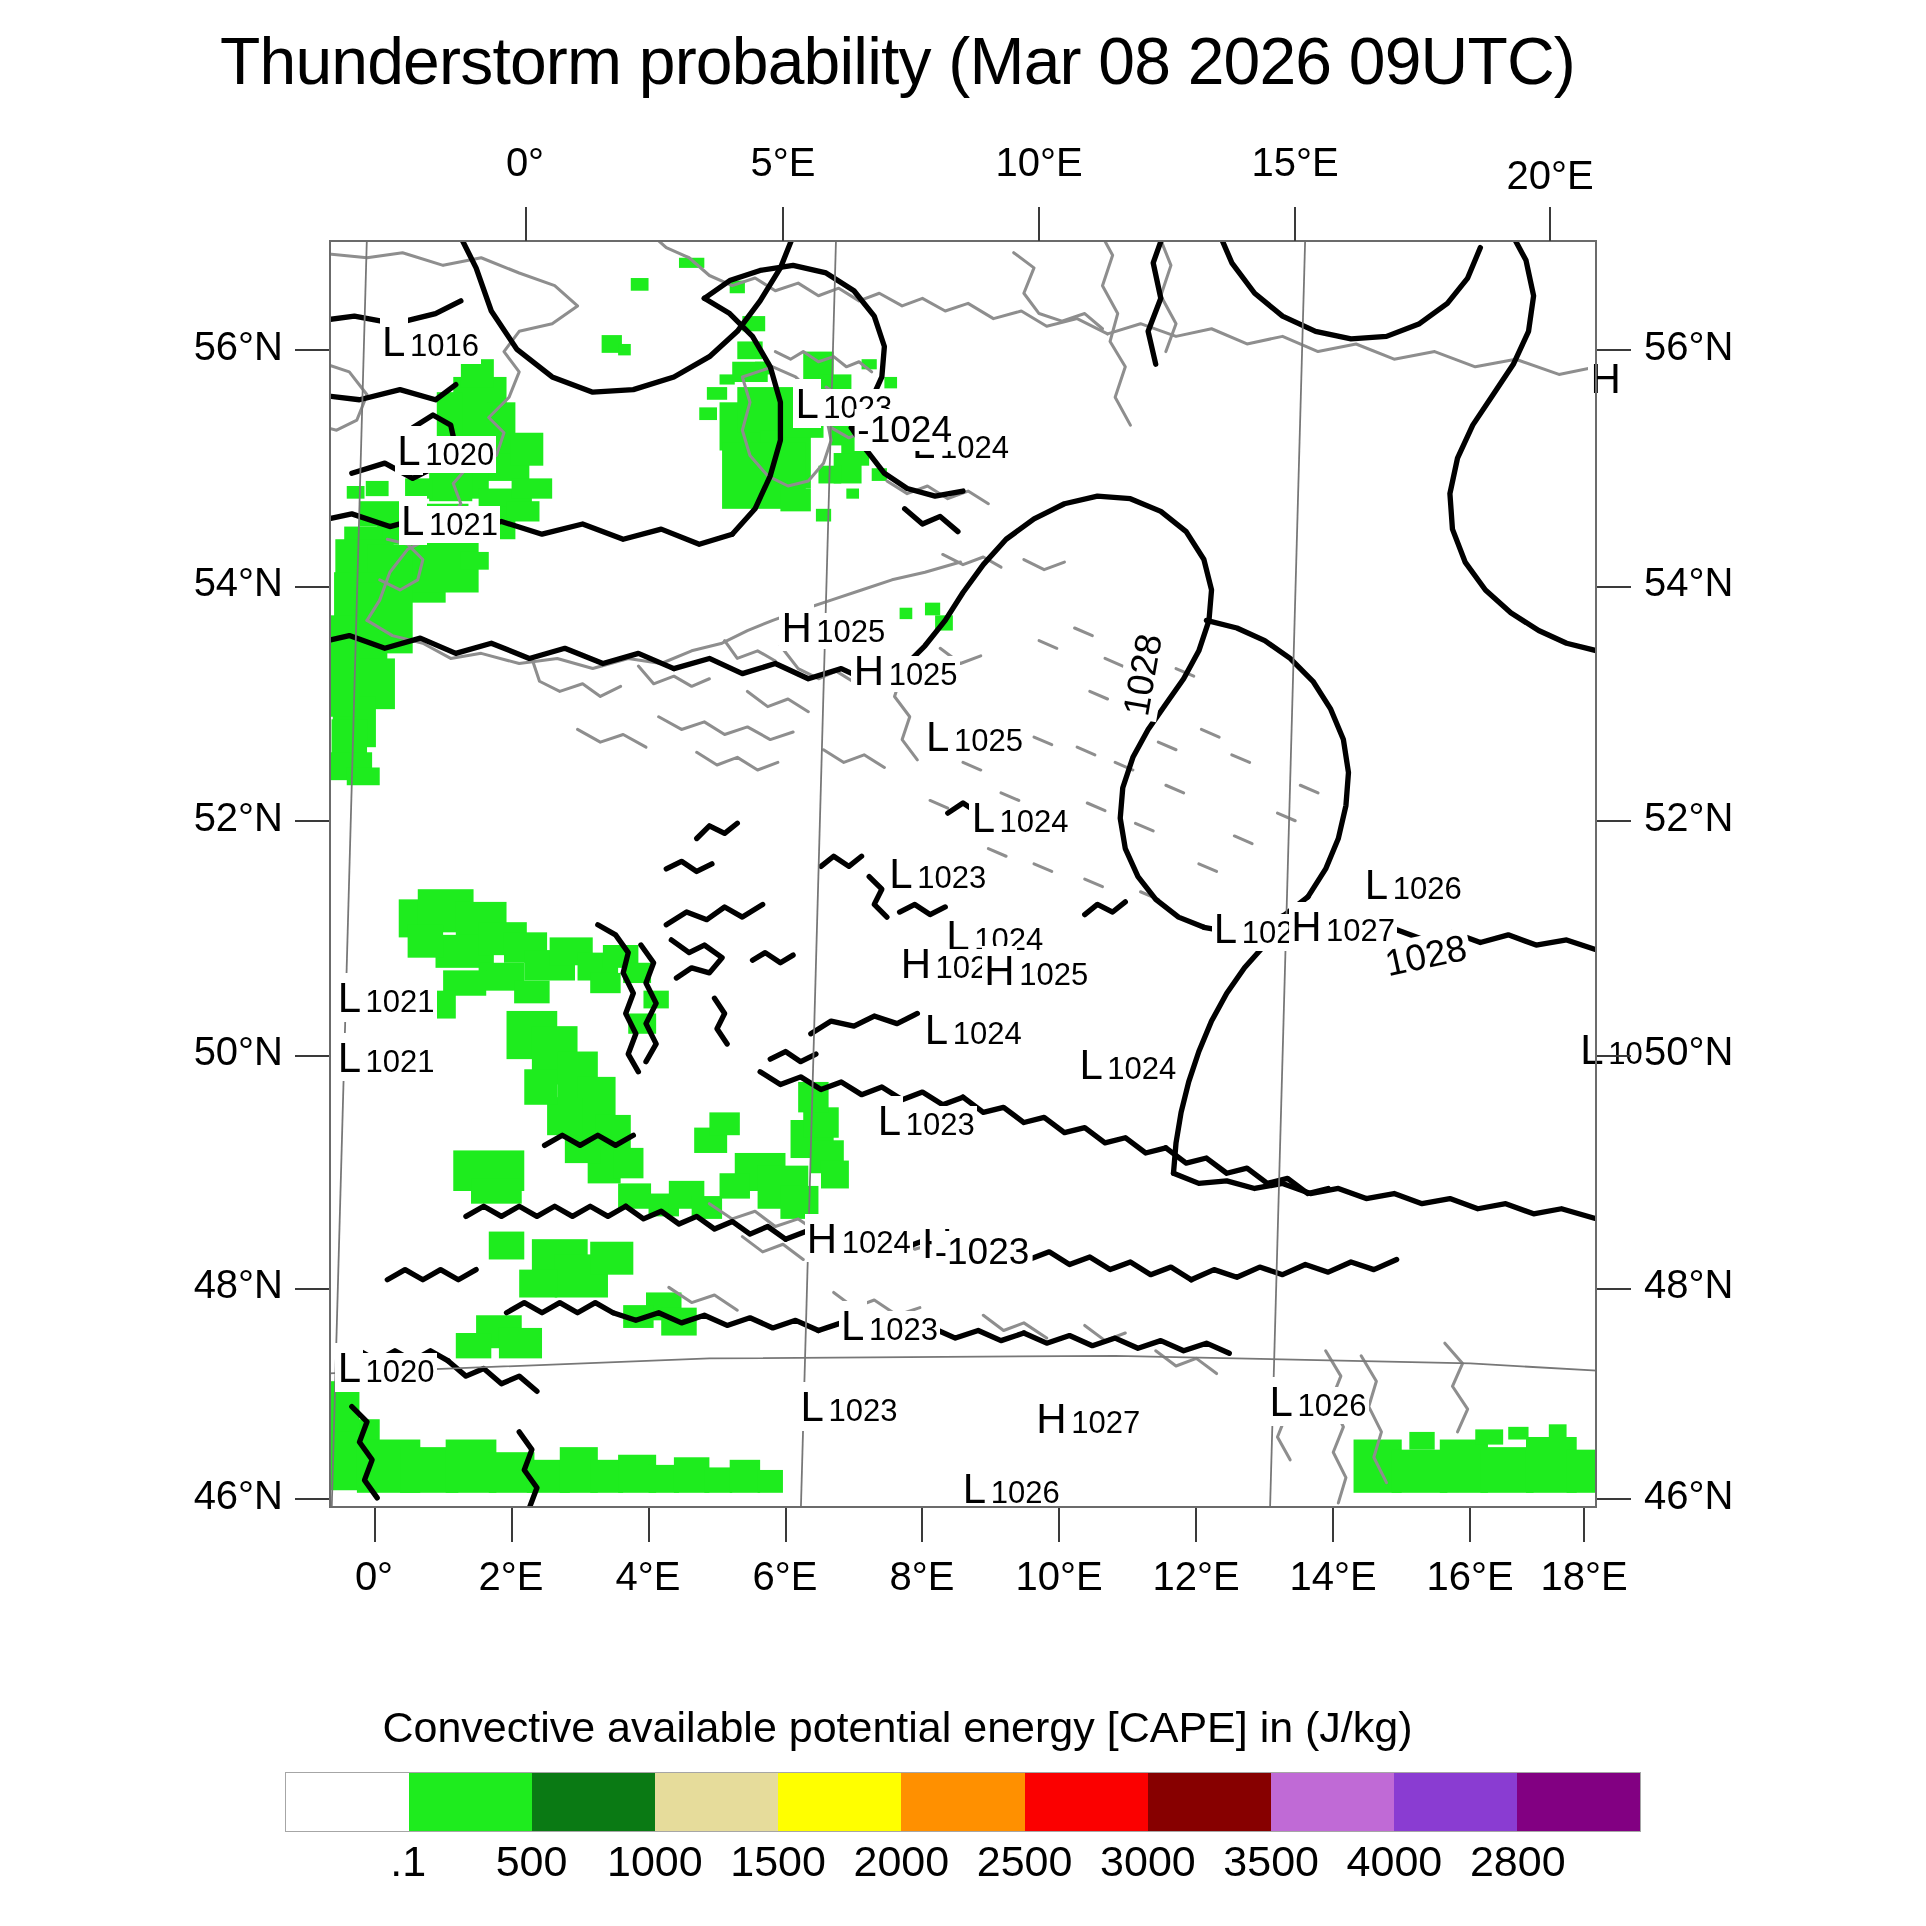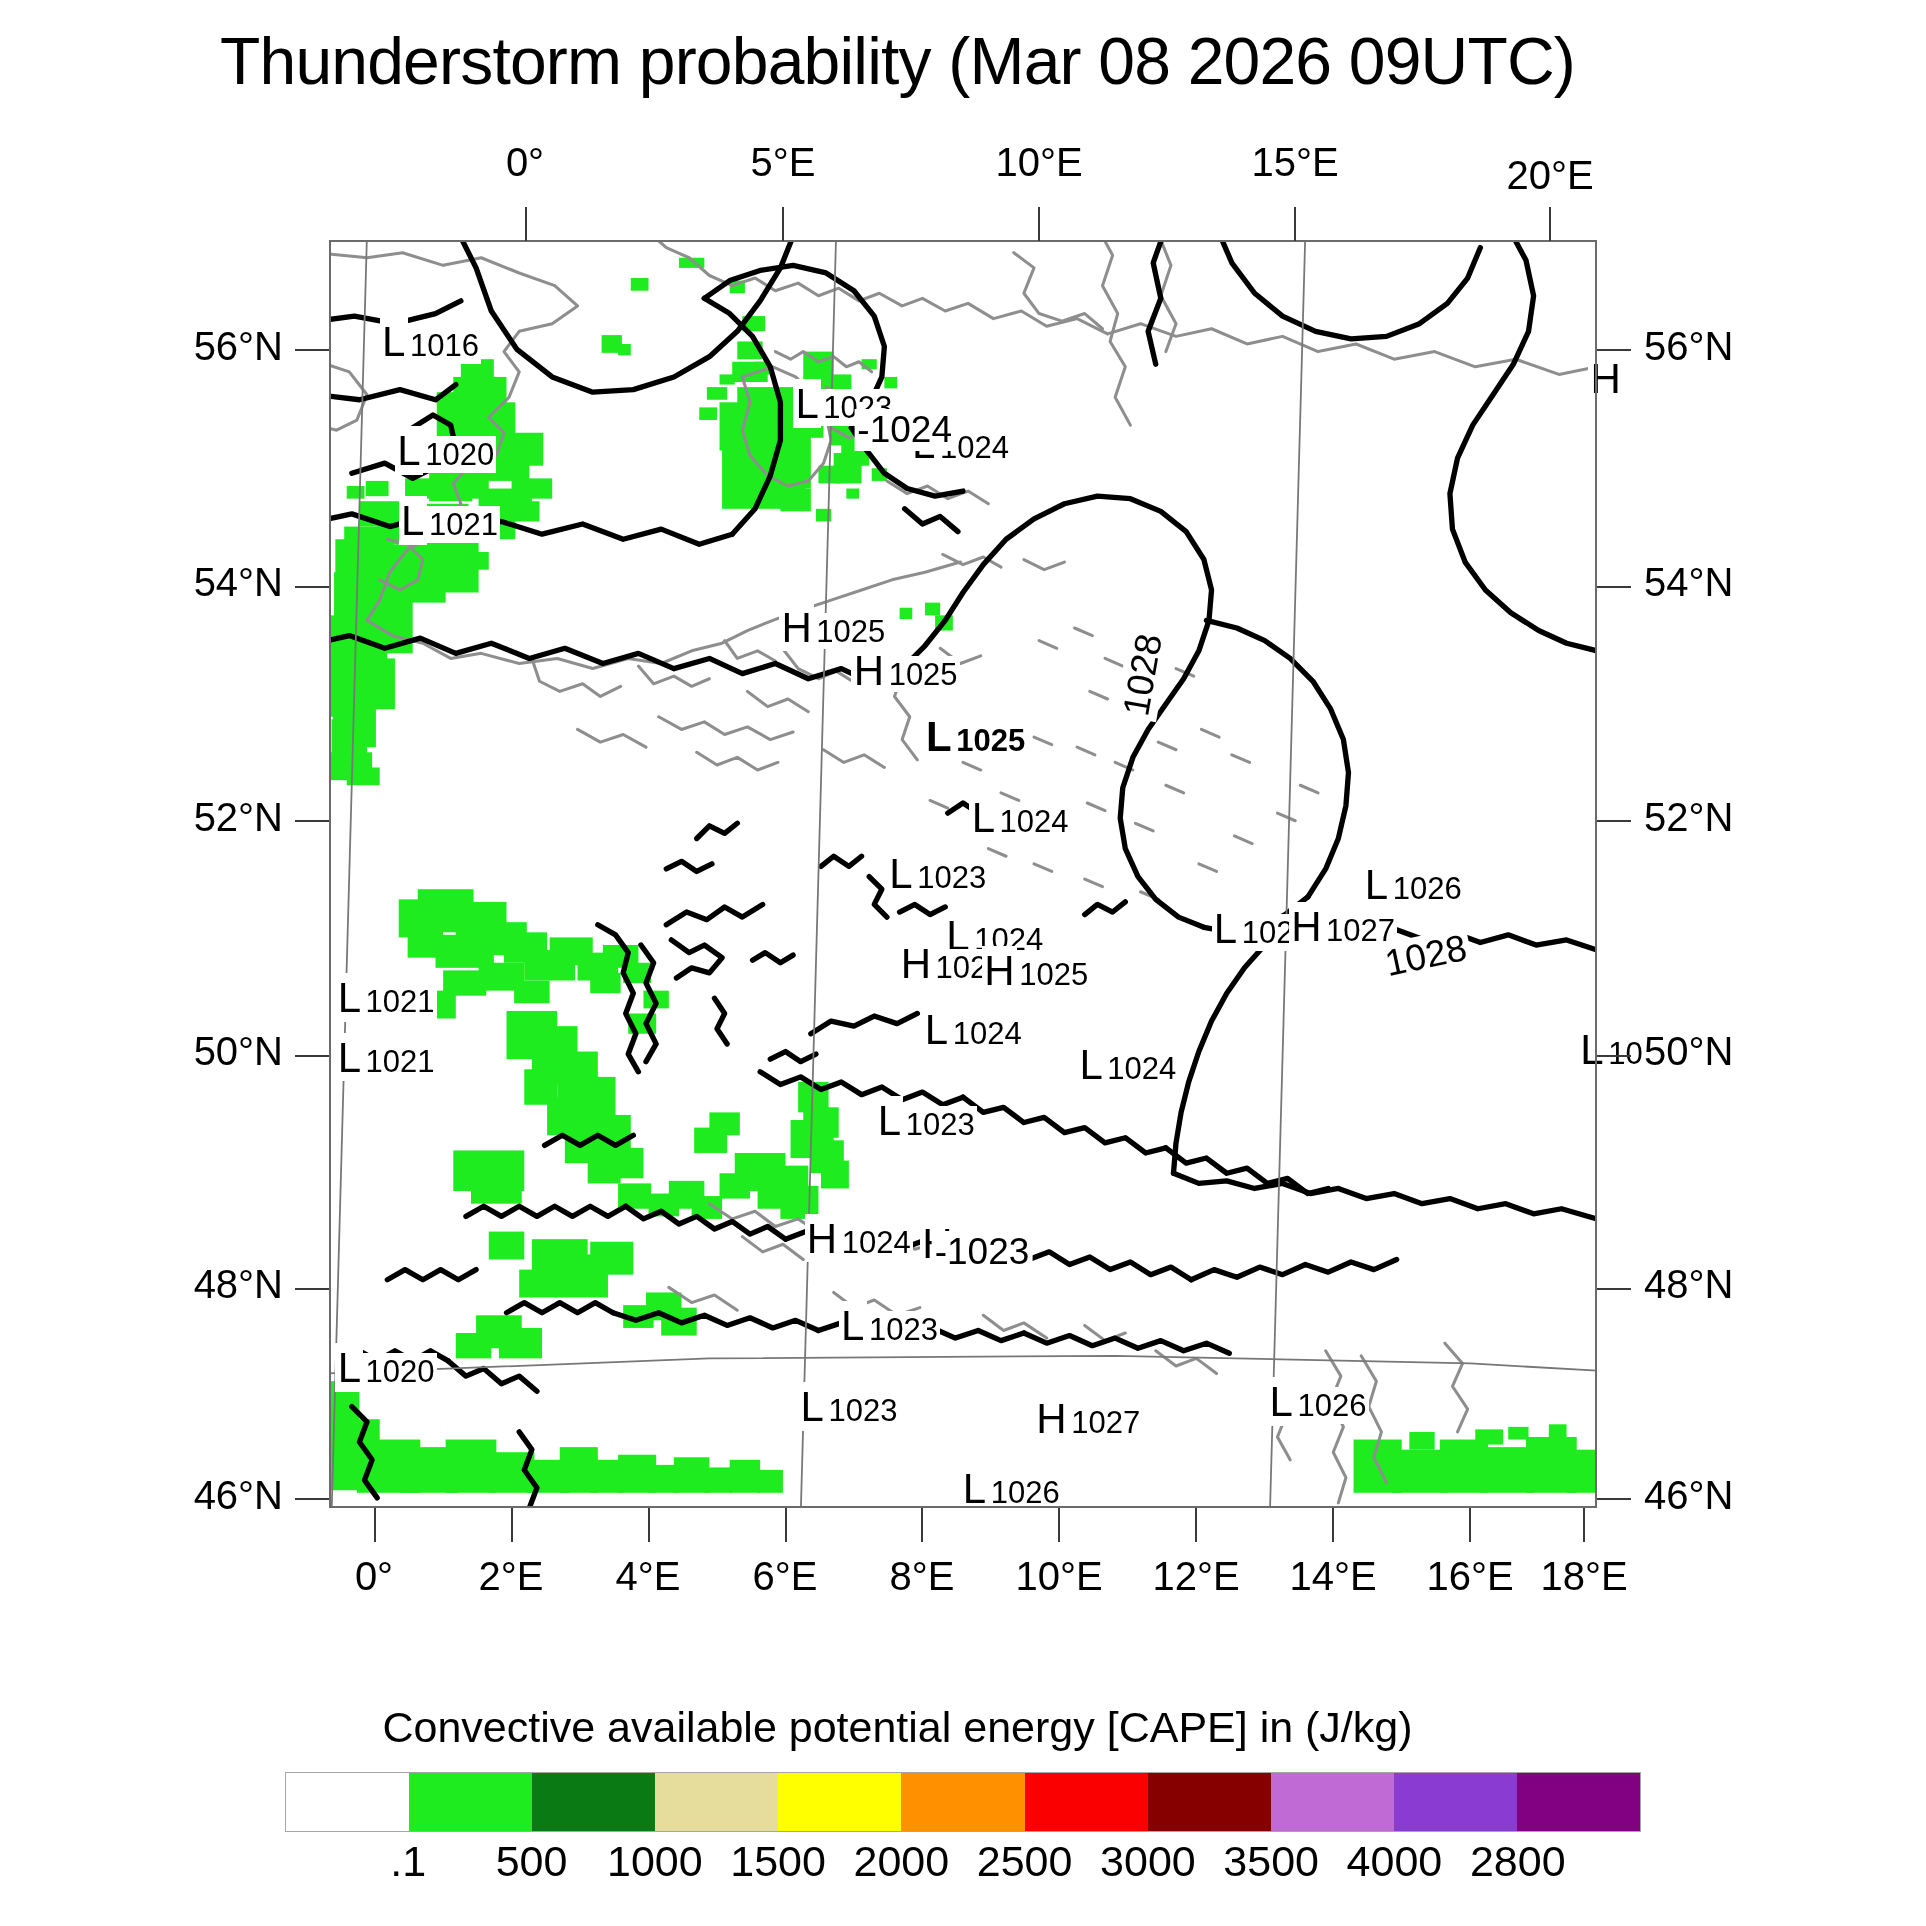--- a/index.html
+++ b/index.html
@@ -517,21 +517,21 @@
     </svg>
 
     <div id="hl-layer">
         <div class="hl-label" style="left: 4%; top: 4.5%; margin-top: 24px;"><span class="hl-letter hl-bg">L</span><span class="hl-value hl-bg">1016</span></div>
         <div class="hl-label" style="left: 5.2%; top: 15%;"><span class="hl-letter hl-bg">L</span><span class="hl-value hl-bg">1020</span></div>
         <div class="hl-label" style="left: 5.5%; top: 20.5%;"><span class="hl-letter hl-bg">L</span><span class="hl-value hl-bg">1021</span></div>
         <div class="hl-label" style="left: 36.6%; top: 11.3%;"><span class="hl-letter hl-bg">L</span><span class="hl-value hl-bg">1023</span></div>
         <div class="hl-label" style="left: 45.8%; top: 14.4%;"><span class="hl-letter hl-bg">L</span><span class="hl-value hl-bg">1024</span></div>
         <div class="hl-label" style="left: 35.5%; top: 28.9%;"><span class="hl-letter hl-bg">H</span><span class="hl-value hl-bg">1025</span></div>
         <div class="hl-label" style="left: 41.2%; top: 32.3%;"><span class="hl-letter hl-bg">H</span><span class="hl-value hl-bg">1025</span></div>
-        <div class="hl-label" style="left: 46.9%; top: 37.5%; font-weight: bold;"><span class="hl-letter hl-bg">L</span><span class="hl-value hl-bg">1025</span></div>
+        <div class="hl-label" style="left: 46.9%; top: 37.5%;"><span class="hl-letter hl-bg">L</span><span class="hl-value hl-bg">1025</span></div>
         <div class="hl-label" style="left: 50.5%; top: 43.9%;"><span class="hl-letter hl-bg">L</span><span class="hl-value hl-bg">1024</span></div>
         <div class="hl-label" style="left: 44%; top: 48.3%;"><span class="hl-letter hl-bg">L</span><span class="hl-value hl-bg">1023</span></div>
         <div class="hl-label" style="left: 48.5%; top: 53.2%;"><span class="hl-letter hl-bg">L</span><span class="hl-value hl-bg">1024</span></div>
         <div class="hl-label" style="left: 69.6%; top: 52.7%;"><span class="hl-letter hl-bg">L</span><span class="hl-value hl-bg">1023</span></div>
         <div class="hl-label" style="left: 75.7%; top: 52.5%;"><span class="hl-letter hl-bg">H</span><span class="hl-value hl-bg">1027</span></div>
         <div class="hl-label" style="left: 81.5%; top: 49.2%;"><span class="hl-letter hl-bg">L</span><span class="hl-value hl-bg">1026</span></div>
         <div class="hl-label" style="left: 44.9%; top: 55.4%;"><span class="hl-letter hl-bg">H</span><span class="hl-value hl-bg">1025</span></div>
         <div class="hl-label" style="left: 51.5%; top: 56%;"><span class="hl-letter hl-bg">H</span><span class="hl-value hl-bg">1025</span></div>
         <div class="hl-label" style="left: 46.8%; top: 60.6%;"><span class="hl-letter hl-bg">L</span><span class="hl-value hl-bg">1024</span></div>
         <div class="hl-label" style="left: 59%; top: 63.4%;"><span class="hl-letter hl-bg">L</span><span class="hl-value hl-bg">1024</span></div>

